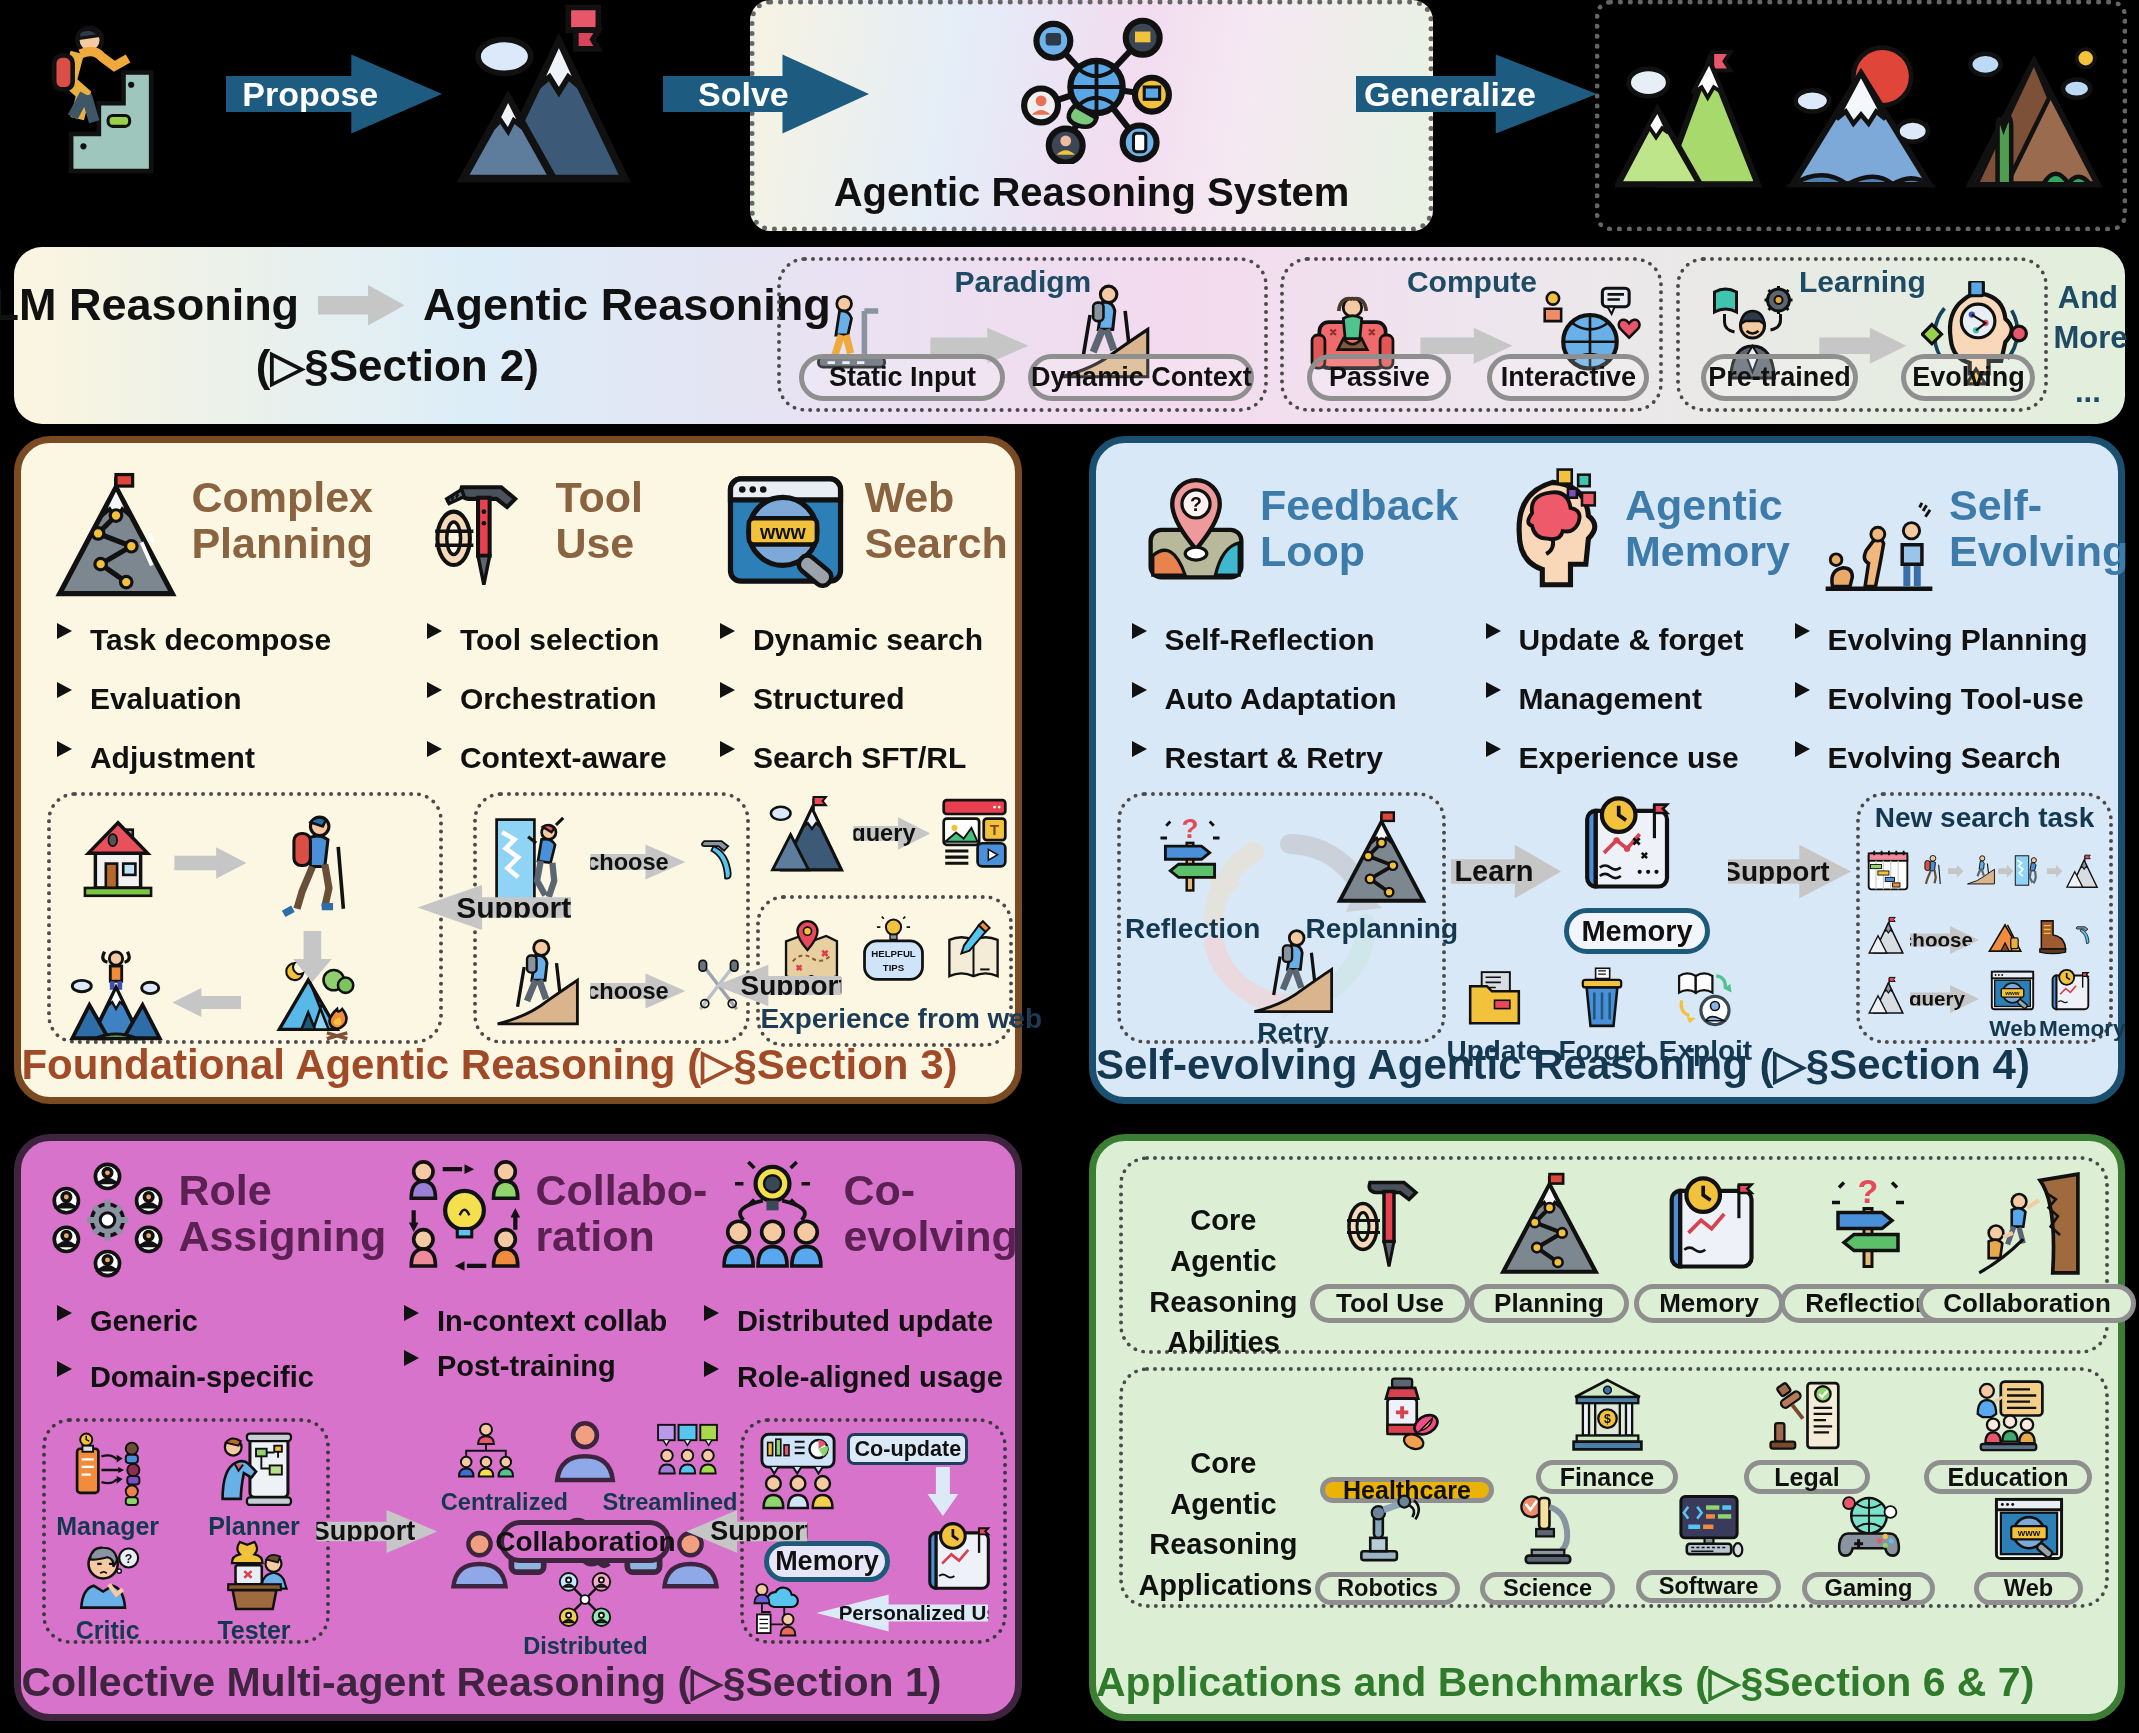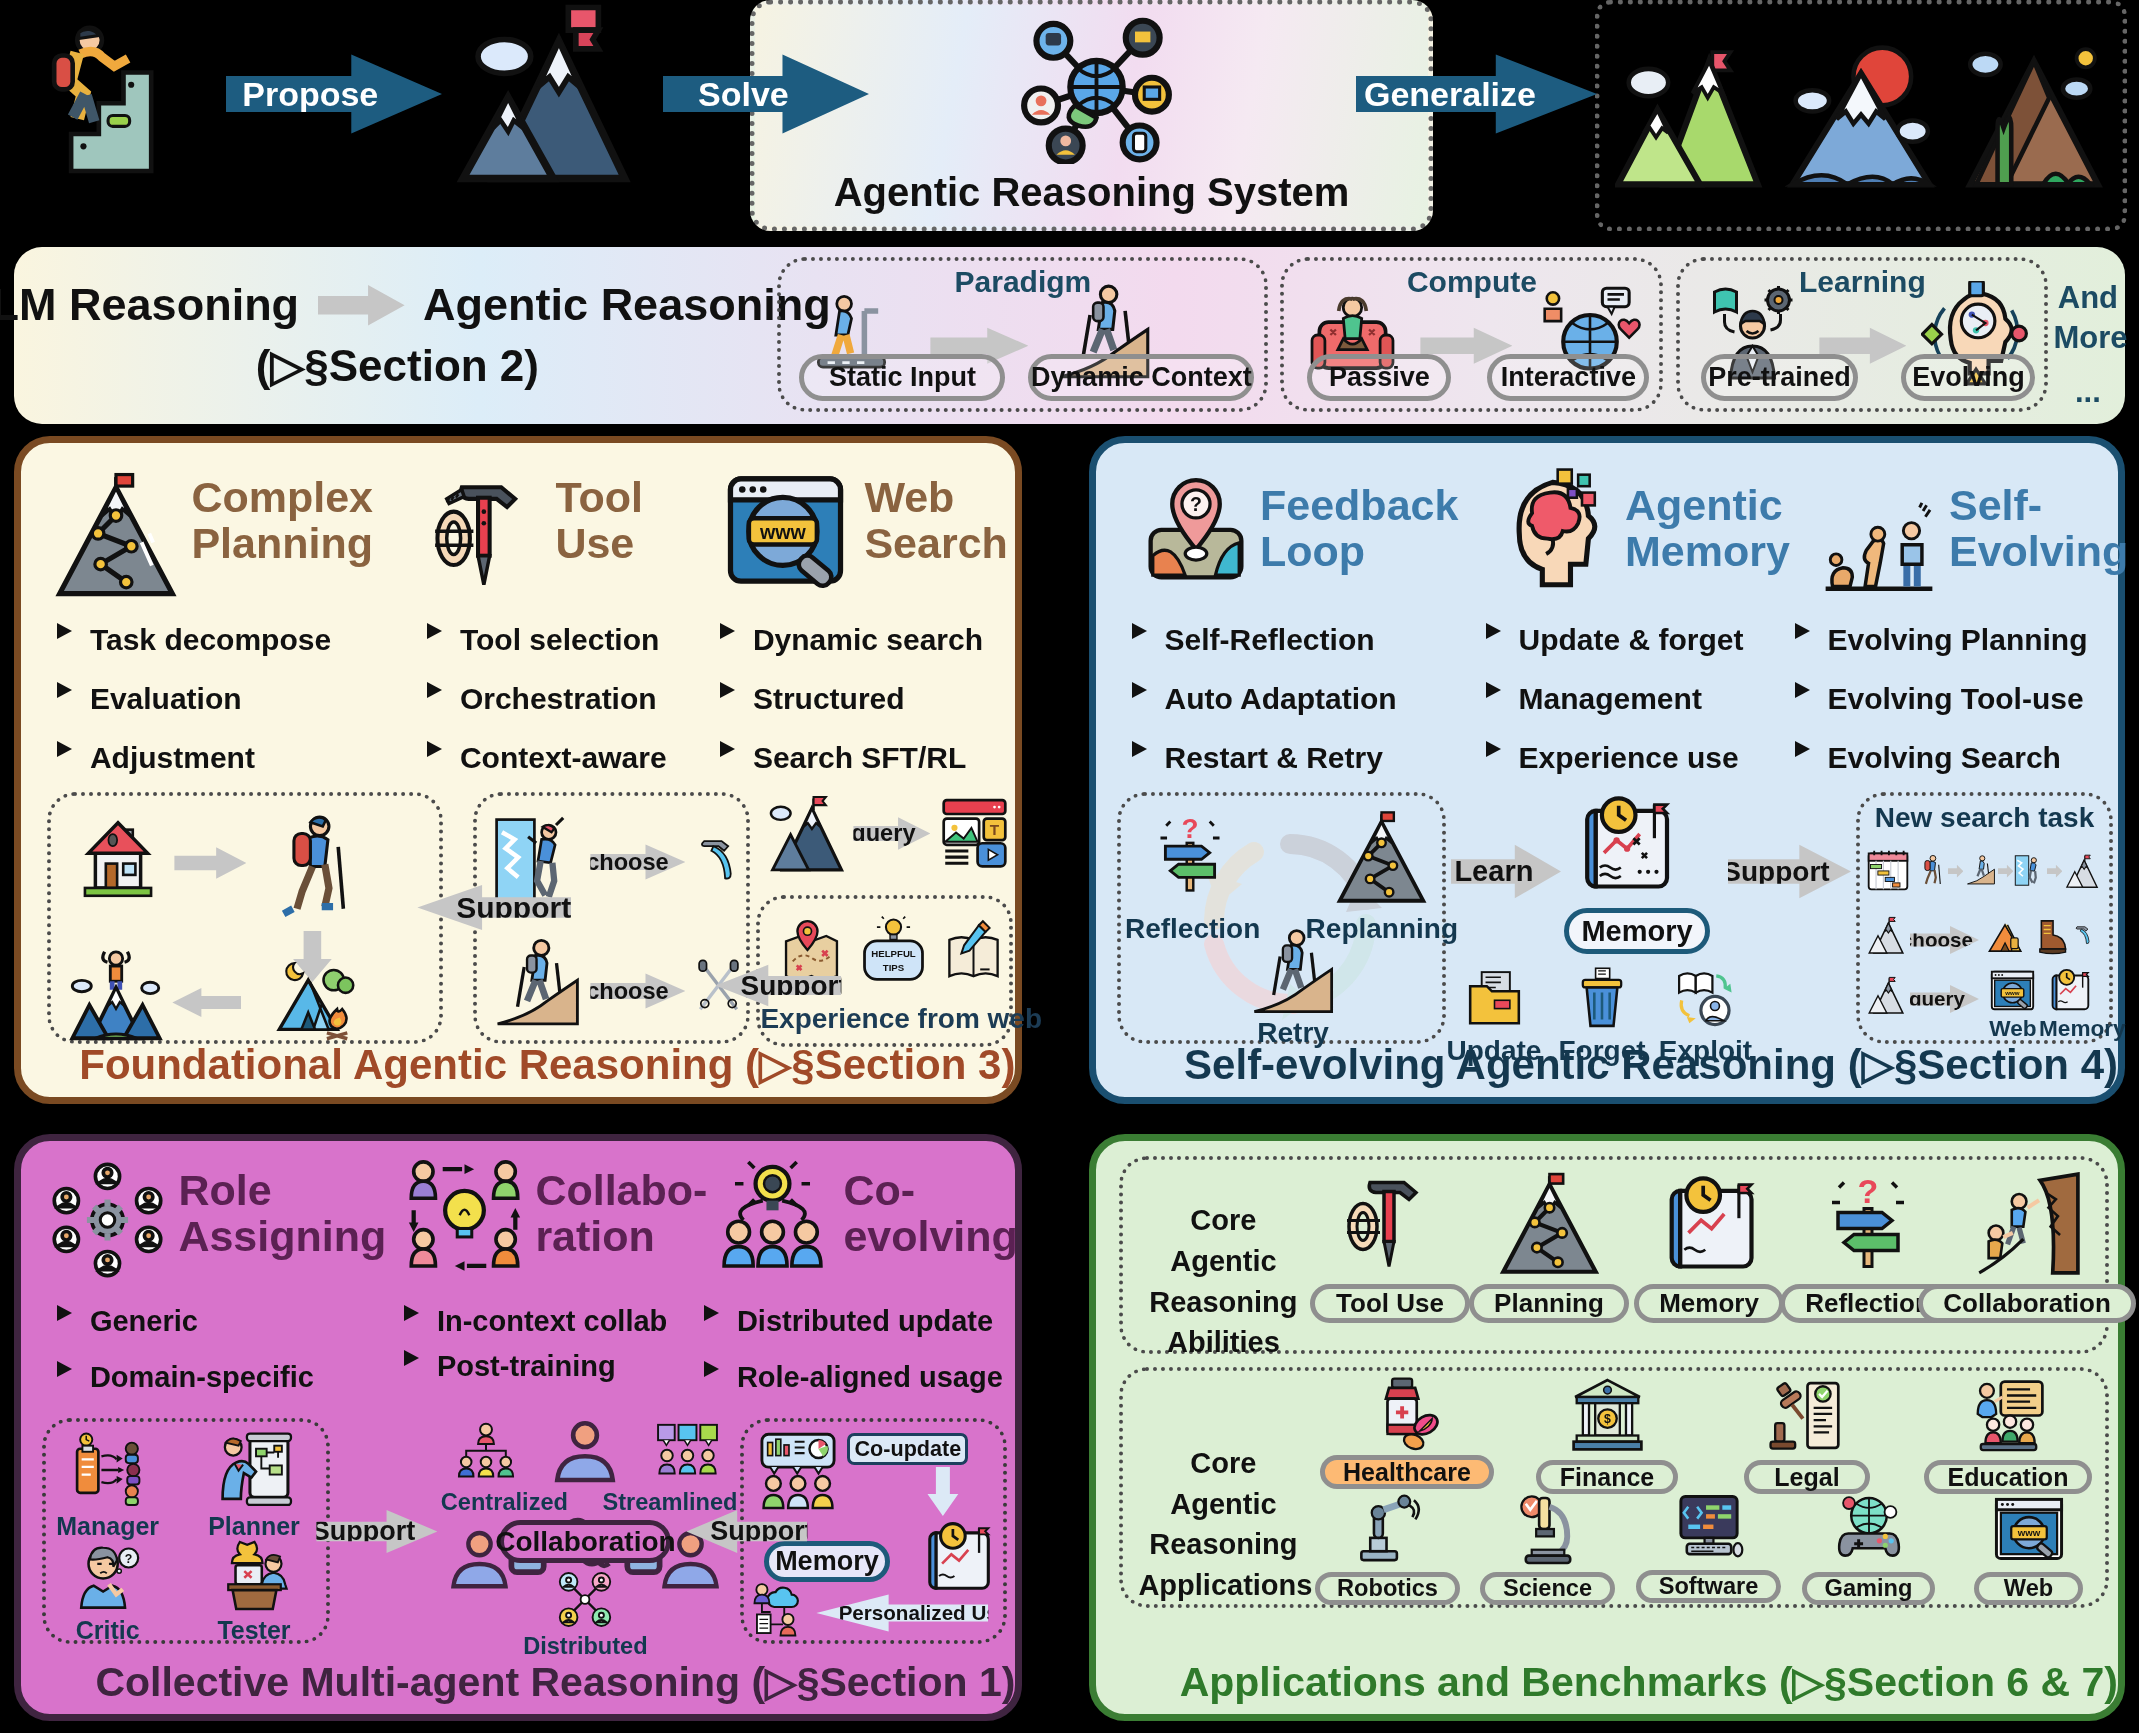--- a/index.html
+++ b/index.html
@@ -16,21 +16,21 @@
 .l{clip-path:polygon(100% 30%,42% 30%,42% 6%,0 50%,42% 94%,42% 70%,100% 70%)}
 .l span{margin-left:25%}
 .d{clip-path:polygon(30% 0,70% 0,70% 55%,94% 55%,50% 100%,6% 55%,30% 55%)}
 .big{background:#1d5c80;color:#fff;font-size:34px}
 .lb2{background:#dce9f6;color:#111}
 .hd{position:absolute;font-weight:bold;white-space:pre-line;line-height:1.06}
 .bl{position:absolute;display:flex;flex-direction:column}
 .b{display:flex;font-weight:bold;color:#111;white-space:nowrap}
 .b .t{flex:0 0 auto;width:0;height:0;border-top:8.2px solid transparent;border-bottom:8.2px solid transparent;border-left:15.4px solid #111;margin-right:17.5px}
 .lab{position:absolute;font-weight:bold;text-align:center;white-space:nowrap}
-.foot{position:absolute;left:0;right:0;bottom:7.7px;text-align:right;font-weight:bold;white-space:nowrap}
+.foot{position:absolute;left:0;right:0;bottom:7.7px;text-align:left;font-weight:bold;white-space:nowrap}
 .ttl{position:absolute;text-align:center;font-weight:bold;white-space:nowrap}
 .col{display:flex;flex-direction:column;align-items:center}
 .pre{white-space:pre-line}
 </style>
 </head>
 <body>
 
 <div id="canvas">
 
   <div class="ic abs" style="left:28px;top:7.7px;width:154px;height:172px">
@@ -1300,21 +1300,21 @@
               <rect x="30" y="2" width="26" height="12" rx="3" fill="#5c6672" stroke="#111" stroke-width="3"></rect>
               <path d="M26 14 h34 l4 14 h-42 z" fill="#d8414f" stroke="#111" stroke-width="3.5"></path>
               <rect x="24" y="28" width="38" height="46" rx="4" fill="#eef2f8" stroke="#111" stroke-width="3.5"></rect>
               <rect x="24" y="62" width="38" height="12" fill="#d8414f" stroke="#111" stroke-width="3"></rect>
               <path d="M43 38 v16 M35 46 h16" stroke="#d8414f" stroke-width="5"></path>
               <ellipse cx="74" cy="62" rx="16" ry="11" transform="rotate(-30 74 62)" fill="#f04c8a" stroke="#111" stroke-width="3.5"></ellipse>
               <path d="M66 70 a16 11 -30 0 0 16 -16 z" fill="#f3c23c" stroke="#111" stroke-width="2"></path>
               <ellipse cx="58" cy="84" rx="13" ry="9" transform="rotate(20 58 84)" fill="#f3a04c" stroke="#111" stroke-width="3"></ellipse>
             </svg>
         </div>
-        <div class="pill" style="position:static;height:34px;padding:0 18.5px;margin-top:1px;background:#fdba74">
+        <div class="pill" style="position:static;height:26px;padding:0 18.5px;margin-top:23px;background:#eab308">
             <span style="font-size:25px">Healthcare</span>
           </div>
       </div>
       <div class="abs col" style="left:393px;top:6.2px;width:182px">
         <div class="ic" style="width:77px;height:77px">
           <svg viewBox="0 0 100 100">
               <polygon points="50,4 92,26 8,26" fill="#cfe8c4" stroke="#111" stroke-width="3.5"></polygon>
               <circle cx="50" cy="17" r="5" fill="#3a6ea8" stroke="#111" stroke-width="2"></circle>
               <rect x="10" y="26" width="80" height="8" fill="#4a7fa8" stroke="#111" stroke-width="3"></rect>
               <rect x="18" y="34" width="8" height="42" fill="#eef2f8" stroke="#111" stroke-width="3"></rect>

